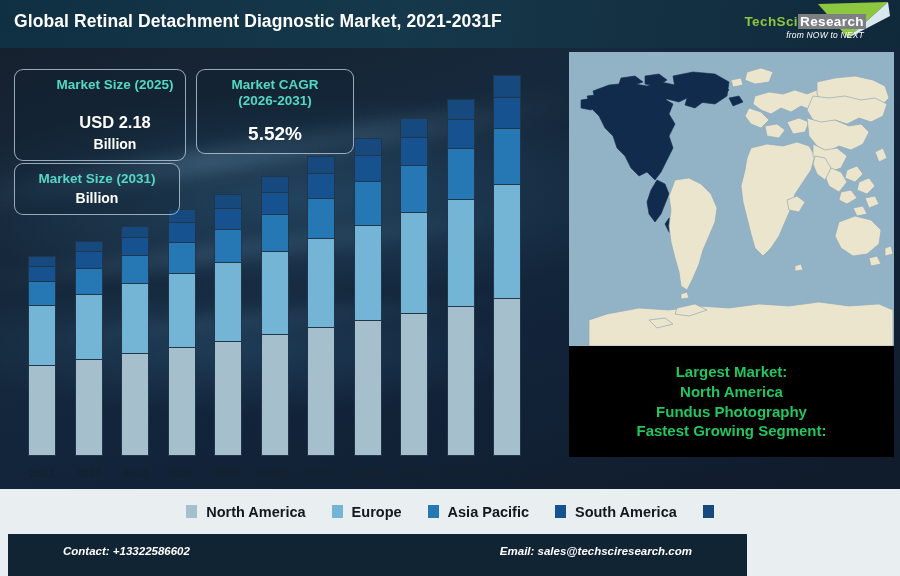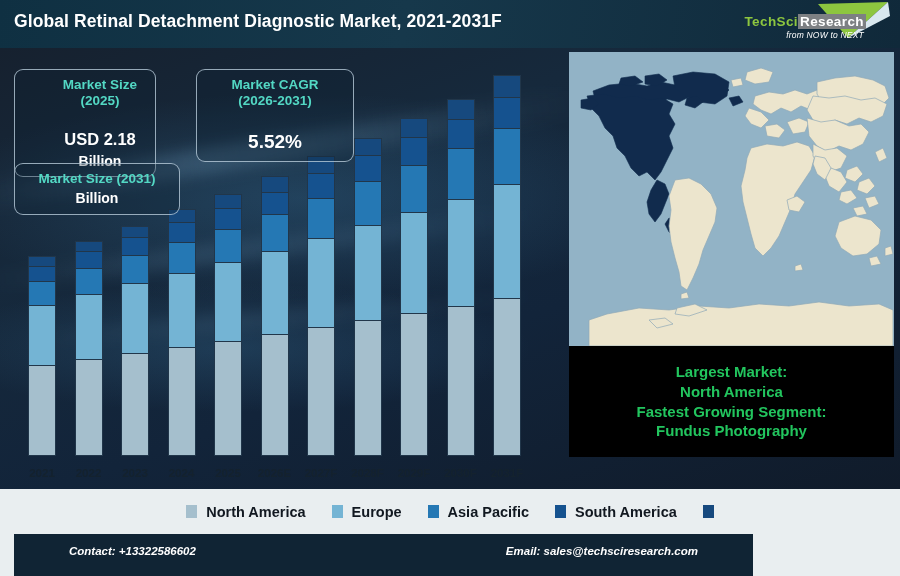--- a/index.html
+++ b/index.html
@@ -65,23 +65,23 @@
     background:rgba(14,32,50,.30);
     text-align:center;
     color:#ffffff;
     padding:7px 10px;
   }
   .card .lbl {
     color:#53d8c4; font-size:13.5px; font-weight:bold; line-height:1.22;
   }
   .card .val { font-size:16.5px; font-weight:bold; margin-top:19px; line-height:1.25; }
   .card .unit { font-size:14px; font-weight:bold; margin-top:3px; line-height:1.2; }
-  #card-size-2025 { left:14px; top:21px; width:142px;padding-left:40px; }
+  #card-size-2025 { left:14px; top:21px; width:172px;padding-left:40px; }
   #card-cagr     { left:196px; top:21px; width:158px; }
-  #card-cagr .val { font-size:19px; margin-top:20px; }
+  #card-cagr .val { font-size:19px; margin-top:12px; }
   #card-size-2031 { left:14px; top:115px; width:166px; }
 
   
   #chart {
     position:absolute; left:0px; top:0px; width:562px; height:441px;
   }
   #plot {
     position:absolute; left:14px; top:20px; right:10px; bottom:33px;
   }
   .bar-col {
@@ -120,21 +120,21 @@
     position:absolute; left:0; top:489px; width:900px; height:45px;
     background:#e9eef0;
     display:flex; align-items:center; justify-content:center; gap:26px;
   }
   .leg-item { display:flex; align-items:center; gap:9px; }
   .leg-sw { width:11px; height:13px; display:block; }
   .leg-txt { font-size:14.5px; font-weight:bold; color:#111820; white-space:nowrap; }
 
   
   #footer {
-    position:absolute; left:14px; top:534px; width:739px; height:42px;
+    position:absolute; left:8px; top:534px; width:739px; height:42px;
     background:#102434;
     text-align:right;
   }
   #footer .f {
     position:absolute; top:11px; font-size:11.5px; font-style:italic;
     font-weight:bold; color:#ffffff; white-space:nowrap;
   }
   #f-contact { left:55px; }
   #f-email { right:55px; }
 </style>
@@ -332,22 +332,22 @@
 
           <path d="M226,214 L232,212 L234,218 L226,219 Z"></path>
           <path d="M112,242 L118,240 L120,246 L112,247 Z"></path>
         </g>
       </svg>
     </div>
 
     <div id="info-box">
       <div>Largest Market:</div>
       <div>North America</div>
+      <div>Fundus Photography</div>
       <div>Fastest Growing Segment:</div>
-      <div>Fundus Photography</div>
     </div>
   </div>
 
   <div id="legend">
       <div class="leg-item">
         <span class="leg-sw" style="background: rgb(165, 191, 205);"></span>
         <span class="leg-txt">North America</span>
       </div>
       <div class="leg-item">
         <span class="leg-sw" style="background: rgb(116, 180, 212);"></span>

